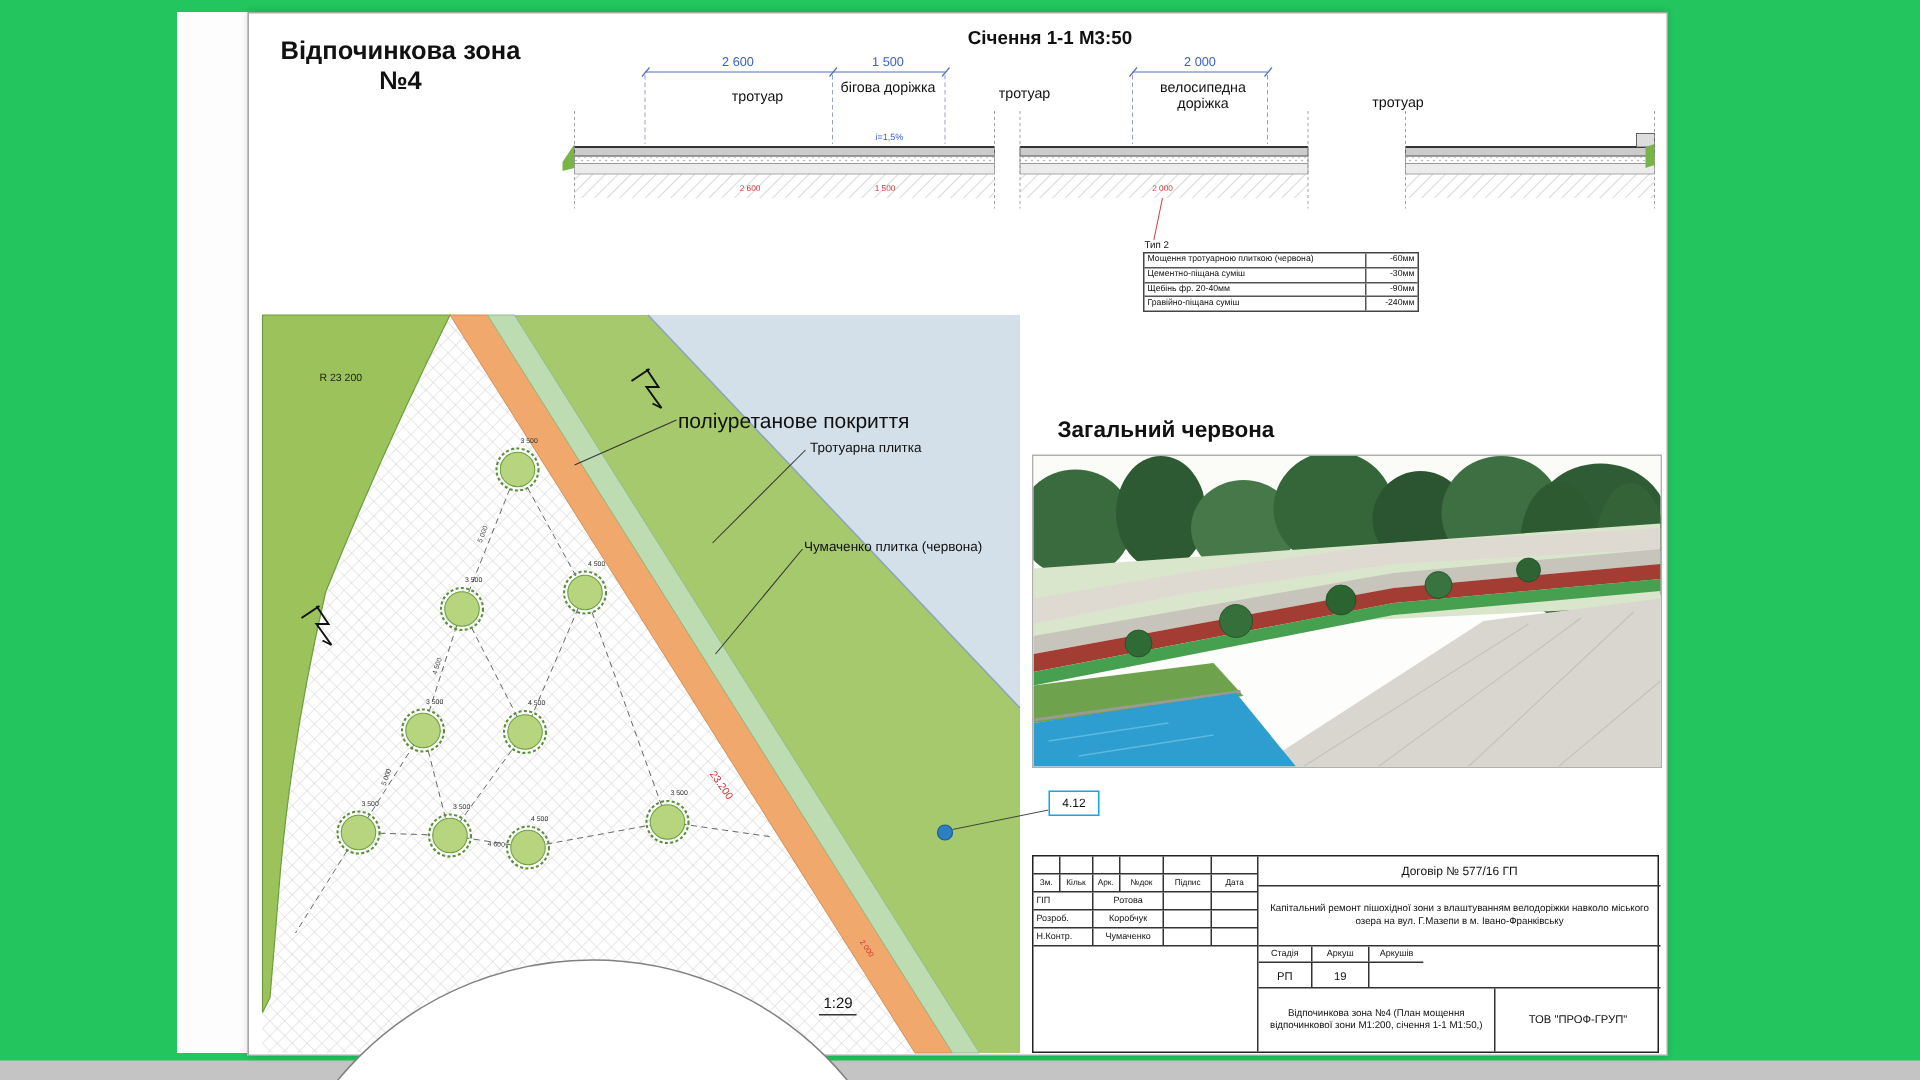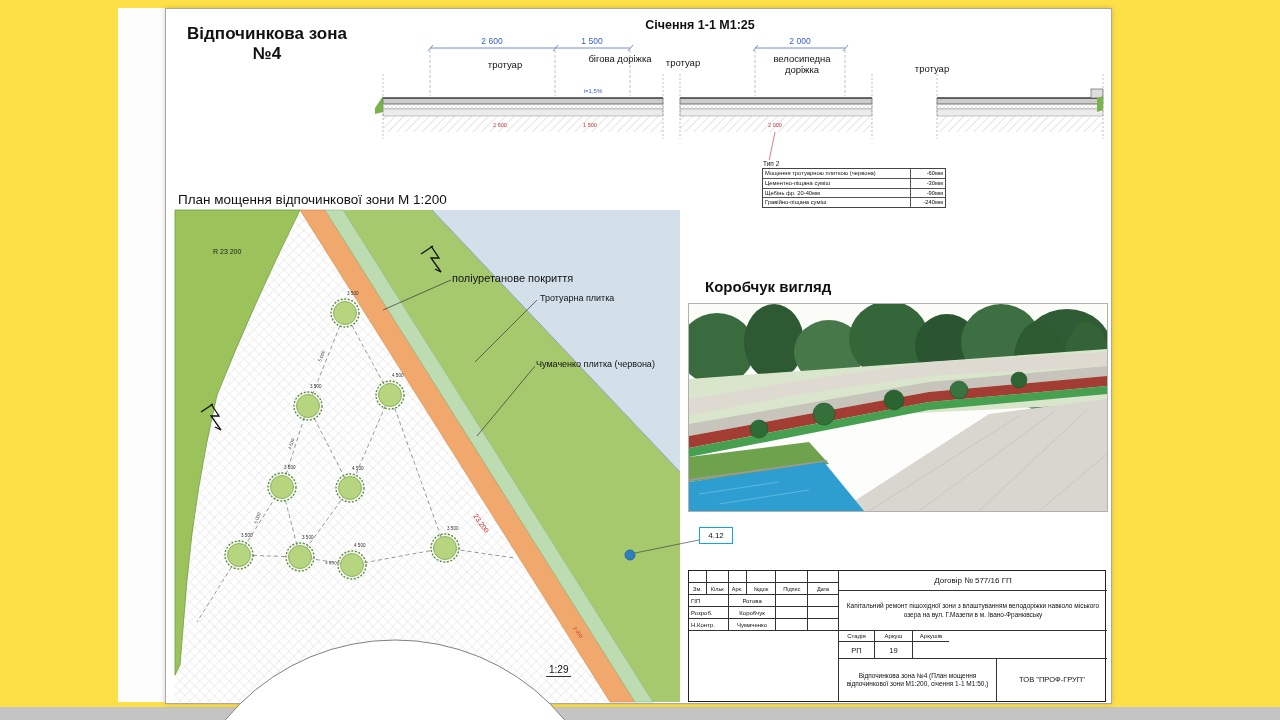--- a/index.html
+++ b/index.html
@@ -1,16 +1,16 @@
 <!DOCTYPE html>
 <html><head>
 <meta charset="utf-8">
 <style>
   html,body{margin:0;padding:0;background:#e9e9e9;}
-  #stage{position:relative;width:1280px;height:720px;background:#fde047;overflow:hidden;
+  #stage{position:relative;width:1280px;height:720px;background:#22c55e;overflow:hidden;
          font-family:"Liberation Sans",sans-serif;color:#111;}
   .abs{position:absolute;}
   svg{font-family:"Liberation Sans",sans-serif;display:block;}
   .sheet{background:#fff;border:1px solid #a8a8a8;box-shadow:0 0 5px rgba(0,0,0,.18);}
   .lbl{text-align:center;line-height:1.15;}
   
   .spec{width:184px;font-size:5.8px;line-height:1.15;background:#fff;}
   .spec .hd{font-size:6.5px;margin:0 0 1px 1px;}
   .spec .box{border:1px solid #444;}
   .spec .row{display:flex;border-top:1px solid #555;}
@@ -34,24 +34,24 @@
 
 <div id="stage">
 
   <div class="abs" style="left:118px;top:8px;width:47px;height:694px;background:#fdfdfd;"></div>
   <div class="abs" style="left:0;bottom:0;width:1280px;height:13px;background:#c4c4c4;"></div>
 
   <div class="abs sheet" style="left:165px;top:8px;width:945px;height:694px;"></div>
 
   <div class="abs lbl" style="left:178px;top:24px;width:178px;font-size:17px;font-weight:bold;">Відпочинкова зона №4</div>
 
-  <div class="abs lbl" style="left:560px;top:18px;width:280px;font-size:12.5px;font-weight:bold;">Січення 1-1 М1:25</div>
+  <div class="abs lbl" style="left:560px;top:18px;width:280px;font-size:12.5px;font-weight:bold;">Січення 1-1 М3:50</div>
 
   <div class="abs lbl" style="left:470px;top:60px;width:70px;font-size:9.5px;">тротуар</div>
-  <div class="abs lbl" style="left:557px;top:54px;width:70px;font-size:9.5px;margin-left:28px;">бігова доріжка</div>
+  <div class="abs lbl" style="left:557px;top:54px;width:70px;font-size:9.5px;">бігова доріжка</div>
   <div class="abs lbl" style="left:648px;top:58px;width:70px;font-size:9.5px;">тротуар</div>
   <div class="abs lbl" style="left:760px;top:54px;width:84px;font-size:9.5px;">велосипедна доріжка</div>
   <div class="abs lbl" style="left:897px;top:64px;width:70px;font-size:9.5px;">тротуар</div>
 
   <svg class="abs" style="left:375px;top:34px;overflow:visible;" width="730" height="145" viewBox="0 0 730 145">
     <defs>
       <pattern id="hatchG" width="6" height="6" patternUnits="userSpaceOnUse" patternTransform="rotate(45)">
         <line x1="0" y1="0" x2="0" y2="6" stroke="#9a9a9a" stroke-width="0.7"></line>
       </pattern>
       <pattern id="dotsP" width="4" height="4" patternUnits="userSpaceOnUse">
@@ -139,21 +139,20 @@
         <div class="nm">Щебінь фр. 20-40мм</div>
         <div class="vl">-90мм</div>
       </div>
       <div class="row">
         <div class="nm">Гравійно-піщана суміш</div>
         <div class="vl">-240мм</div>
       </div>
     </div>
   </div>
 
-  <div class="abs" style="left:178px;top:192px;font-size:13.5px;">План мощення відпочинкової зони М 1:200</div>
 
   <svg class="abs" style="left:175px;top:210px;overflow:visible;" width="505" height="492" viewBox="0 0 505 492">
     <defs>
       <pattern id="cross45" width="7" height="7" patternUnits="userSpaceOnUse" patternTransform="rotate(45)">
         <path d="M0 0H7M0 0V7" stroke="#c2c2c2" stroke-width="0.5" fill="none"></path>
       </pattern>
     </defs>
     <rect x="0" y="0" width="505" height="492" fill="#ffffff"></rect>
     <polygon points="125,0 435,492 0,492 0,0" fill="url(#cross45)"></polygon>
     <path d="M0,0 L125,0 Q78,95 42,185 Q20,280 12,370 L5,455 L0,465 Z" fill="#9cc25c" stroke="#6f9c3f" stroke-width="0.8"></path>
@@ -243,30 +242,30 @@
     <g stroke="#333" stroke-width="0.7">
       <line x1="276" y1="70" x2="208" y2="100"></line>
       <line x1="362" y1="90" x2="300" y2="152"></line>
       <line x1="360" y1="156" x2="302" y2="226"></line>
     </g>
 
     <circle cx="455" cy="345" r="5" fill="#2d7fc2" stroke="#1b5c96" stroke-width="0.8"></circle>
     <line x1="460" y1="343" x2="524" y2="330" stroke="#333" stroke-width="0.6"></line>
   </svg>
 
-  <div class="abs" style="left:452px;top:272px;font-size:11px;">поліуретанове покриття</div>
+  <div class="abs" style="left:452px;top:272px;font-size:14px;">поліуретанове покриття</div>
   <div class="abs" style="left:540px;top:293px;font-size:9px;">Тротуарна плитка</div>
   <div class="abs" style="left:536px;top:359px;font-size:9px;">Чумаченко плитка (червона)</div>
 
   <div class="abs" style="left:699px;top:527px;width:32px;height:15px;border:1px solid #0ea5e9;background:#fff;
               font-size:8px;display:flex;align-items:center;justify-content:center;">4.12</div>
 
   <div class="abs" style="left:546px;top:664px;font-size:10px;border-bottom:1px solid #333;padding:0 3px 1px 3px;text-align:right;">1:29</div>
 
-  <div class="abs" style="left:705px;top:278px;font-size:15px;font-weight:bold;">Коробчук вигляд</div>
+  <div class="abs" style="left:705px;top:278px;font-size:15px;font-weight:bold;">Загальний червона</div>
 
   <svg class="abs" style="left:688px;top:303px;border:1px solid #b0b0b0;background:#fdfdfc;" width="418" height="207" viewBox="0 0 418 207">
     <rect x="0" y="0" width="418" height="45" fill="#fbfbf8"></rect>
     <g>
       <ellipse cx="28" cy="45" rx="38" ry="36" fill="#3a6b3e"></ellipse>
       <ellipse cx="85" cy="38" rx="30" ry="38" fill="#2e5a33"></ellipse>
       <ellipse cx="140" cy="48" rx="35" ry="32" fill="#47784a"></ellipse>
       <ellipse cx="200" cy="35" rx="40" ry="38" fill="#35663a"></ellipse>
       <ellipse cx="258" cy="42" rx="32" ry="32" fill="#2b5530"></ellipse>
       <ellipse cx="312" cy="38" rx="40" ry="38" fill="#3d6f42"></ellipse>

